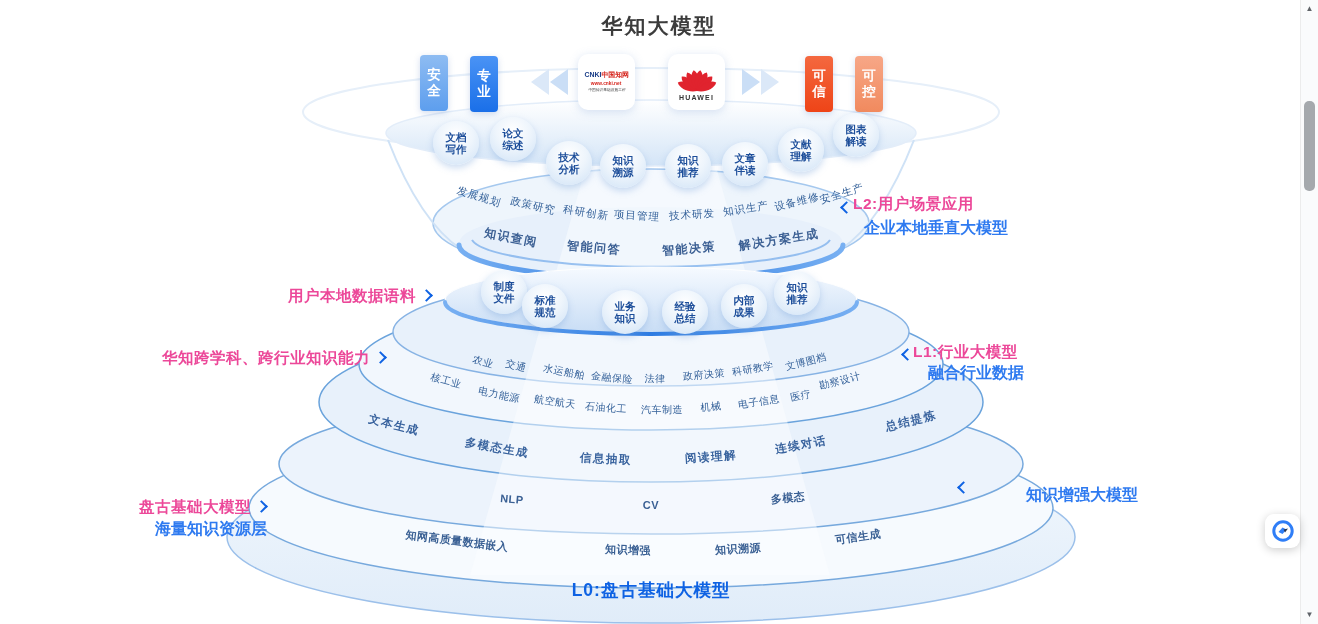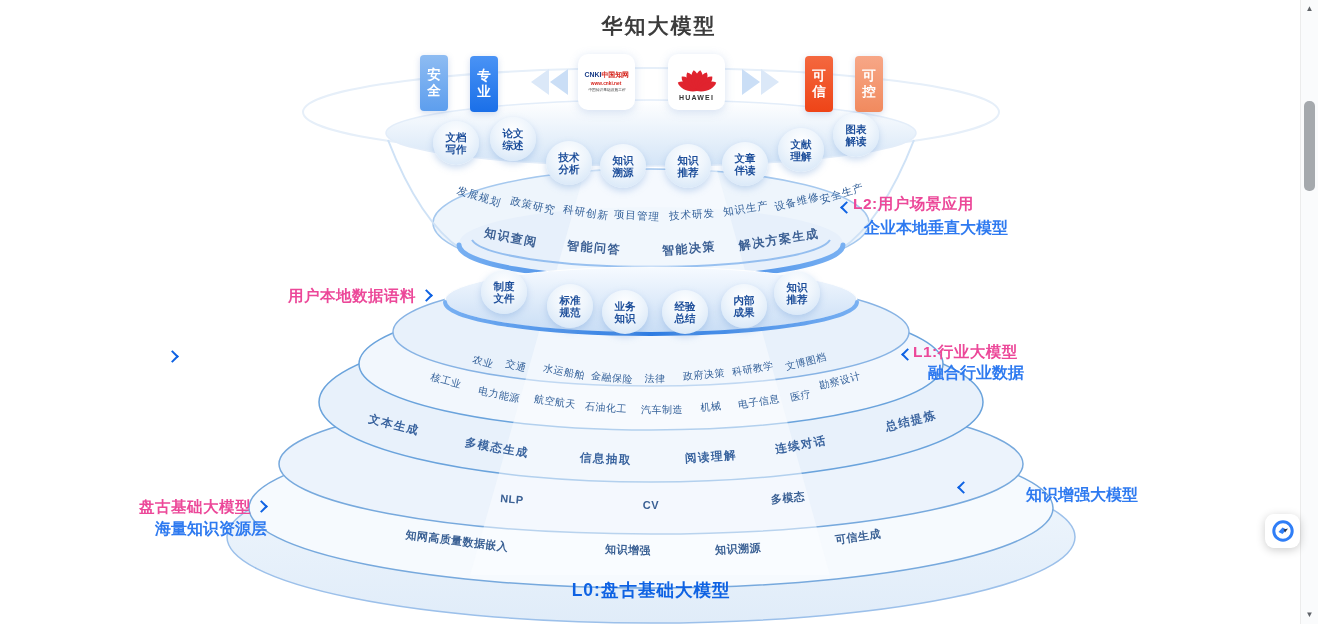--- a/index.html
+++ b/index.html
@@ -186,21 +186,21 @@
   <span class="abs ctr ring" style="left:842px;top:194px;--r:-17deg">安全生产</span>
 
   <span class="abs ctr ring2" style="left:511px;top:238px;--r:11deg">知识查阅</span>
   <span class="abs ctr ring2" style="left:594px;top:248px;--r:5deg">智能问答</span>
   <span class="abs ctr ring2" style="left:689px;top:249px;--r:-5deg">智能决策</span>
   <span class="abs ctr ring2" style="left:779px;top:240px;--r:-9deg">解决方案生成</span>
 
   <div class="bubble" style="left:504px;top:292px">
       <span class="bt">制度文件</span>
     </div>
-  <div class="bubble" style="left:570px;top:306px">
+  <div class="bubble" style="left:545px;top:306px">
       <span class="bt">标准规范</span>
     </div>
   <div class="bubble" style="left:625px;top:312px">
       <span class="bt">业务知识</span>
     </div>
   <div class="bubble" style="left:685px;top:312px">
       <span class="bt">经验总结</span>
     </div>
   <div class="bubble" style="left:744px;top:306px">
       <span class="bt">内部成果</span>
@@ -241,21 +241,21 @@
 
   <span class="abs ctr l0row" style="left:457px;top:541px;--r:7deg">知网高质量数据嵌入</span>
   <span class="abs ctr l0row" style="left:628px;top:550px;--r:2deg">知识增强</span>
   <span class="abs ctr l0row" style="left:738px;top:549px;--r:-3deg">知识溯源</span>
   <span class="abs ctr l0row" style="left:858px;top:537px;--r:-8deg">可信生成</span>
 
   <div class="abs blab" style="left:288px;top:286px">
     <span>用户本地数据语料</span><span class="chev chev-r"></span>
   </div>
   <div class="abs blab" style="left:162px;top:348px">
-    <span class="chev chev-r"></span>
+    <span>华知跨学科、跨行业知识能力</span><span class="chev chev-r"></span>
   </div>
   <div class="abs blab" style="left:139px;top:497px">
     <span>盘古基础大模型</span><span class="chev chev-r"></span>
   </div>
   <div class="abs slab" style="left:155px;top:519px">海量知识资源层</div>
 
   <span class="abs chev chev-l" style="left:842px;top:203px"></span>
   <div class="abs blab" style="left:853px;top:194px">L2:用户场景应用</div>
   <div class="abs slab" style="left:864px;top:218px">企业本地垂直大模型</div>
 

